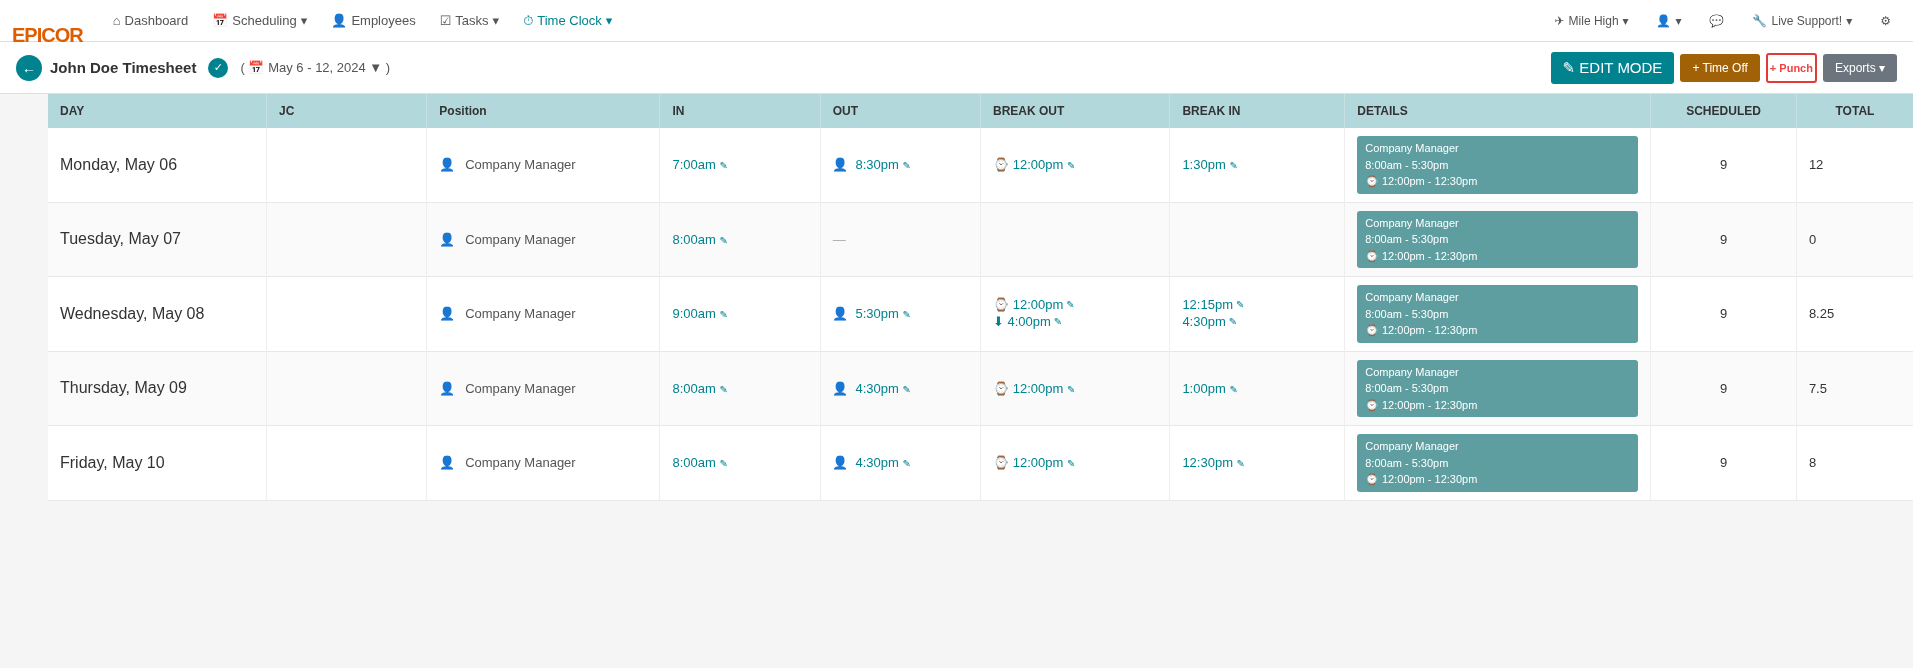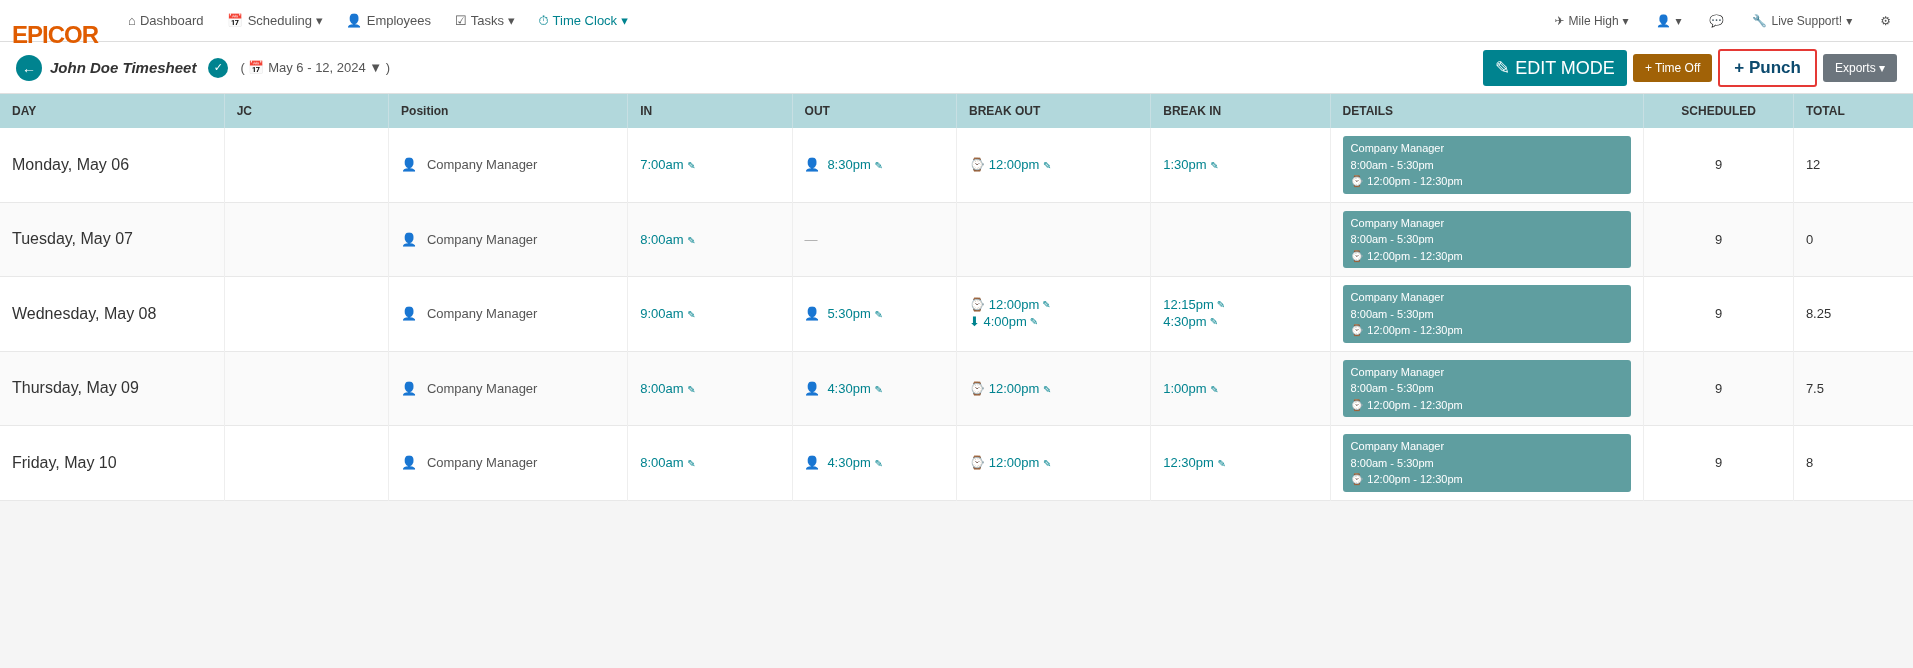--- a/index.html
+++ b/index.html
@@ -9,21 +9,21 @@
     .top-nav {
       background: #fff;
       border-bottom: 1px solid #ddd;
       display: flex;
       align-items: center;
       height: 42px;
       padding: 0 12px;
       gap: 4px;
     }
     .nav-logo {
-      font-size: 24px;
+      font-size: 20px;
       font-weight: bold;
       color: #e05c00;
       margin-right: 16px;
       letter-spacing: -1px;
       margin-top: 29px;
     }
     .nav-item {
       display: flex;
       align-items: center;
       gap: 4px;
@@ -64,21 +64,20 @@
       display: flex;
       align-items: center;
       justify-content: center;
       cursor: pointer;
       font-size: 14px;
     }
     .timesheet-title {
       font-size: 15px;
       font-weight: bold;
       color: #333;
-      font-style: italic;
     }
     .verified-badge {
       background: #00838f;
       color: #fff;
       border-radius: 50%;
       width: 20px;
       height: 20px;
       display: flex;
       align-items: center;
       justify-content: center;
@@ -96,61 +95,62 @@
       align-items: center;
       gap: 6px;
     }
     .btn-edit-mode {
       background: #00838f;
       color: #fff;
       border: none;
       padding: 7px 12px;
       border-radius: 3px;
       cursor: pointer;
-      font-size: 18px;
+      font-size: 15px;
       display: flex;
       align-items: center;
       gap: 5px;
     }
     .btn-time-off {
       background: #a16207;
       color: #fff;
       border: none;
       padding: 7px 12px;
       border-radius: 3px;
       cursor: pointer;
       font-size: 12px;
     }
     .btn-punch {
       background: #fff;
-      color: #0c4a6e;
+      color: #ef4444;
       border: 2px solid #e53935;
-      padding: 7px 14px;
-      border-radius: 3px;
-      cursor: pointer;
-      font-size: 17px;
+      padding: 7px 2px;
+      border-radius: 3px;
+      cursor: pointer;
+      font-size: 11px;
       font-weight: bold;
     }
     .btn-exports {
       background: #6c757d;
       color: #fff;
       border: none;
       padding: 7px 12px;
       border-radius: 3px;
       cursor: pointer;
       font-size: 12px;
       display: flex;
       align-items: center;
       gap: 4px;
     }
 
     
     .table-wrap {
       overflow-x: auto;
       background: #0369a1;
+      margin-left: 48px;
     }
     table {
       width: 100%;
       border-collapse: collapse;
       min-width: 900px;
     }
     thead tr {
       background: #b2d8dc;
     }
     thead th {
@@ -200,21 +200,21 @@
 
     .col-day { width: 150px; }
     .col-jc { width: 110px; }
     .col-position { width: 160px; }
     .col-in { width: 110px; }
     .col-out { width: 110px; }
     .col-break-out { width: 130px; }
     .col-break-in { width: 120px; }
     .col-details { width: 210px; }
     .col-scheduled { width: 100px; text-align: center; }
-    .col-total { width: 80px; }
+    .col-total { width: 80px; text-align: center; }
 
     .dash { color: #aaa; }
   </style>
 </head>
 <body>
 
 <nav class="top-nav">
   <div class="nav-logo">EPICOR</div>
 
   <div class="nav-item">

